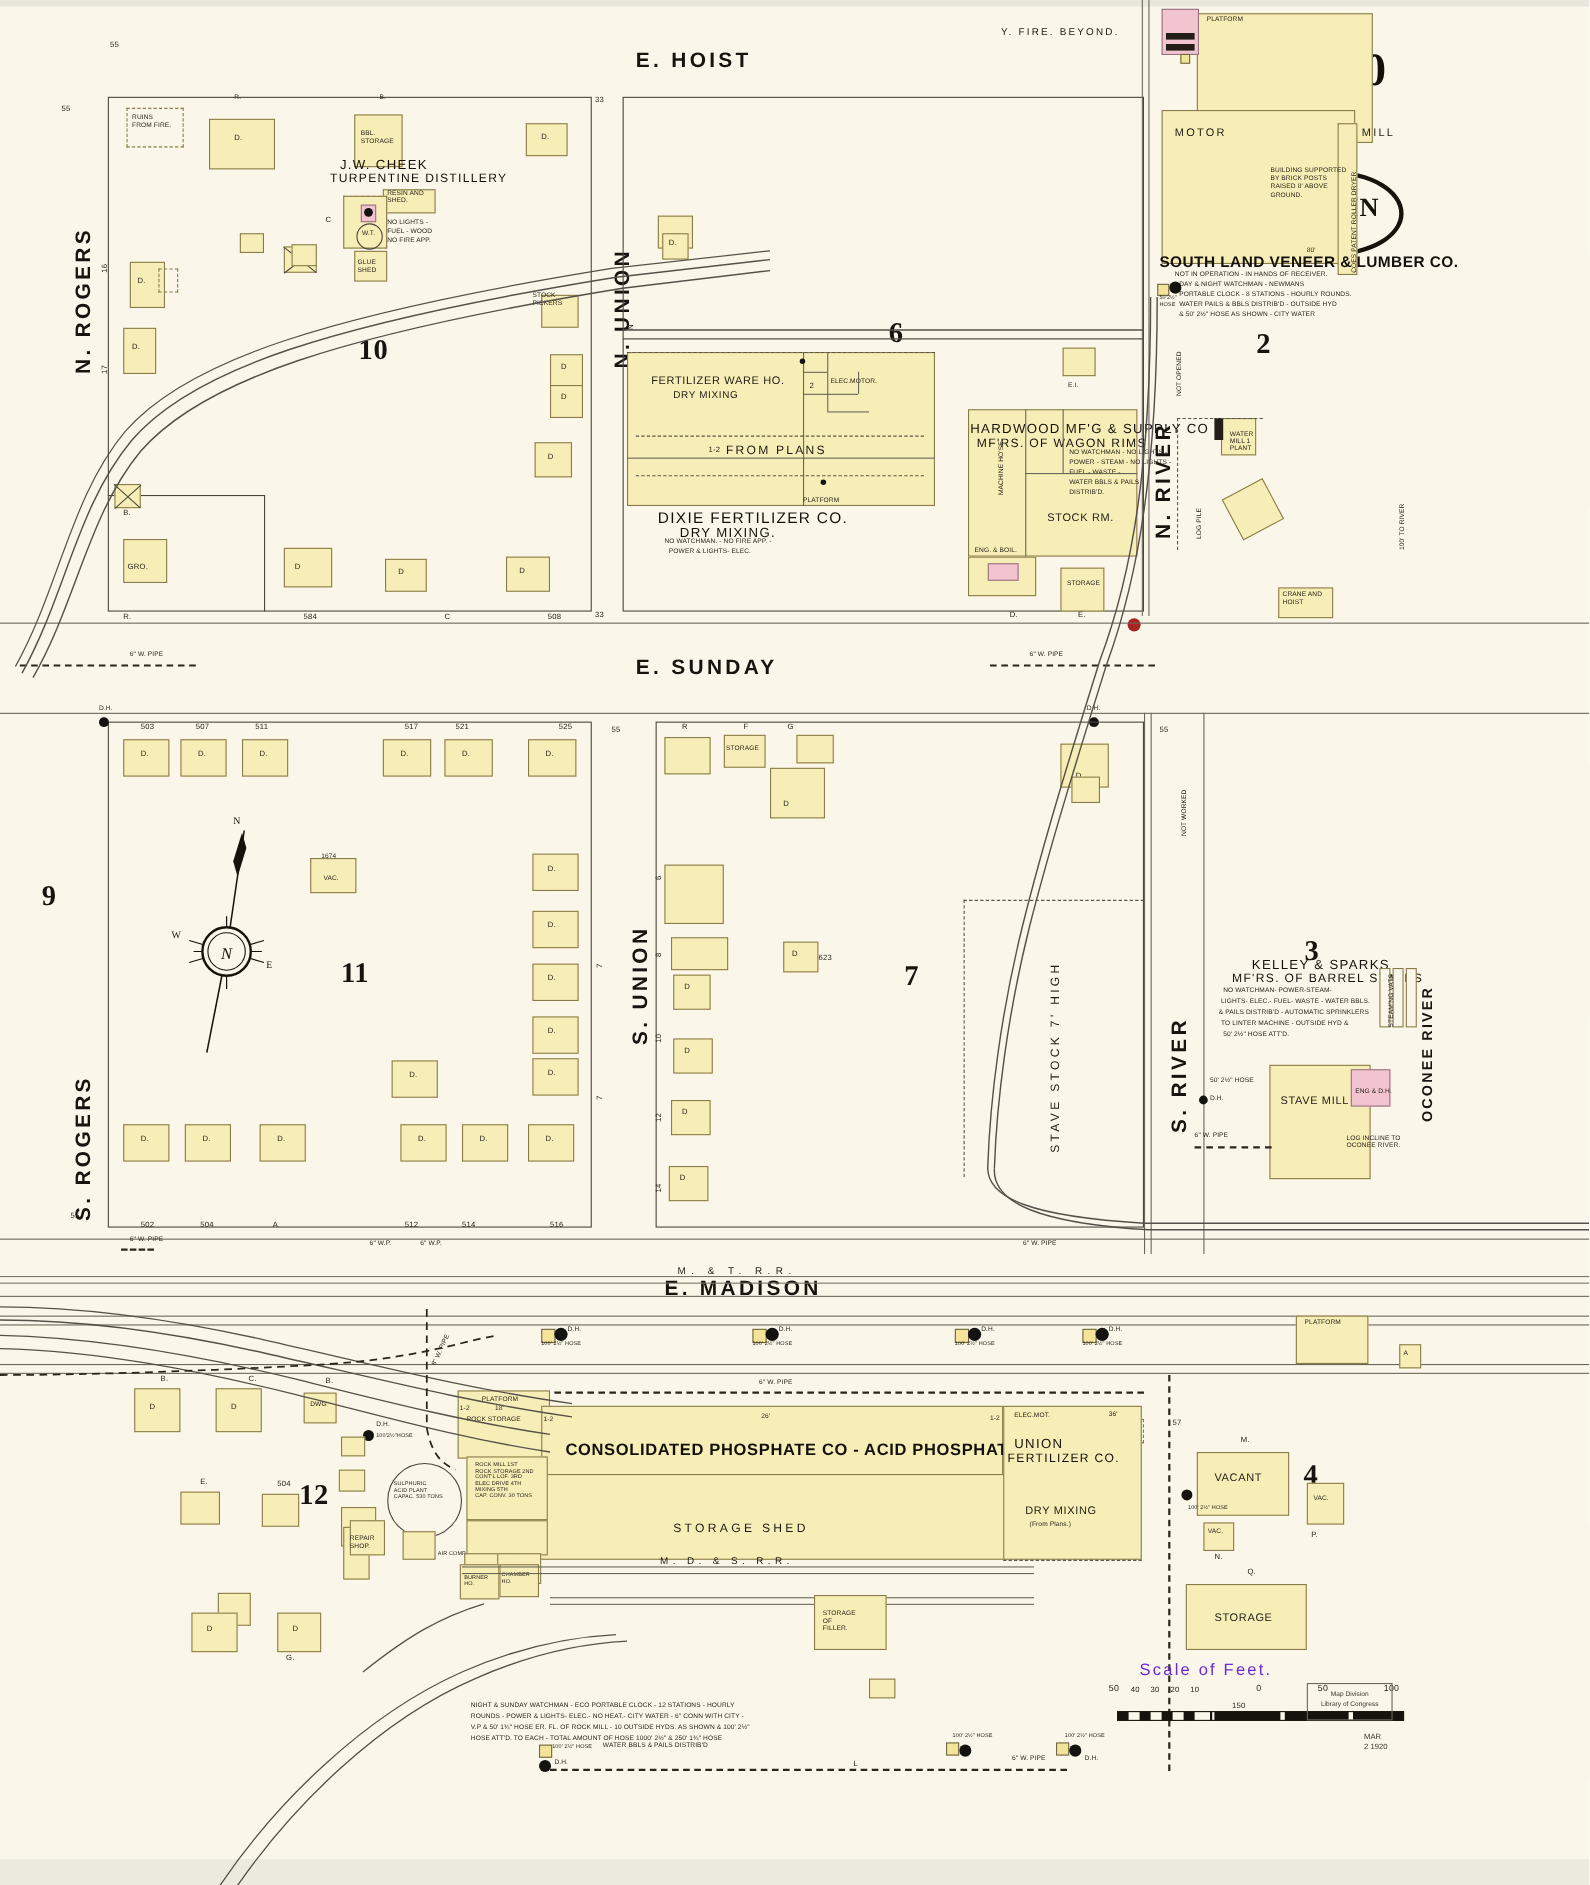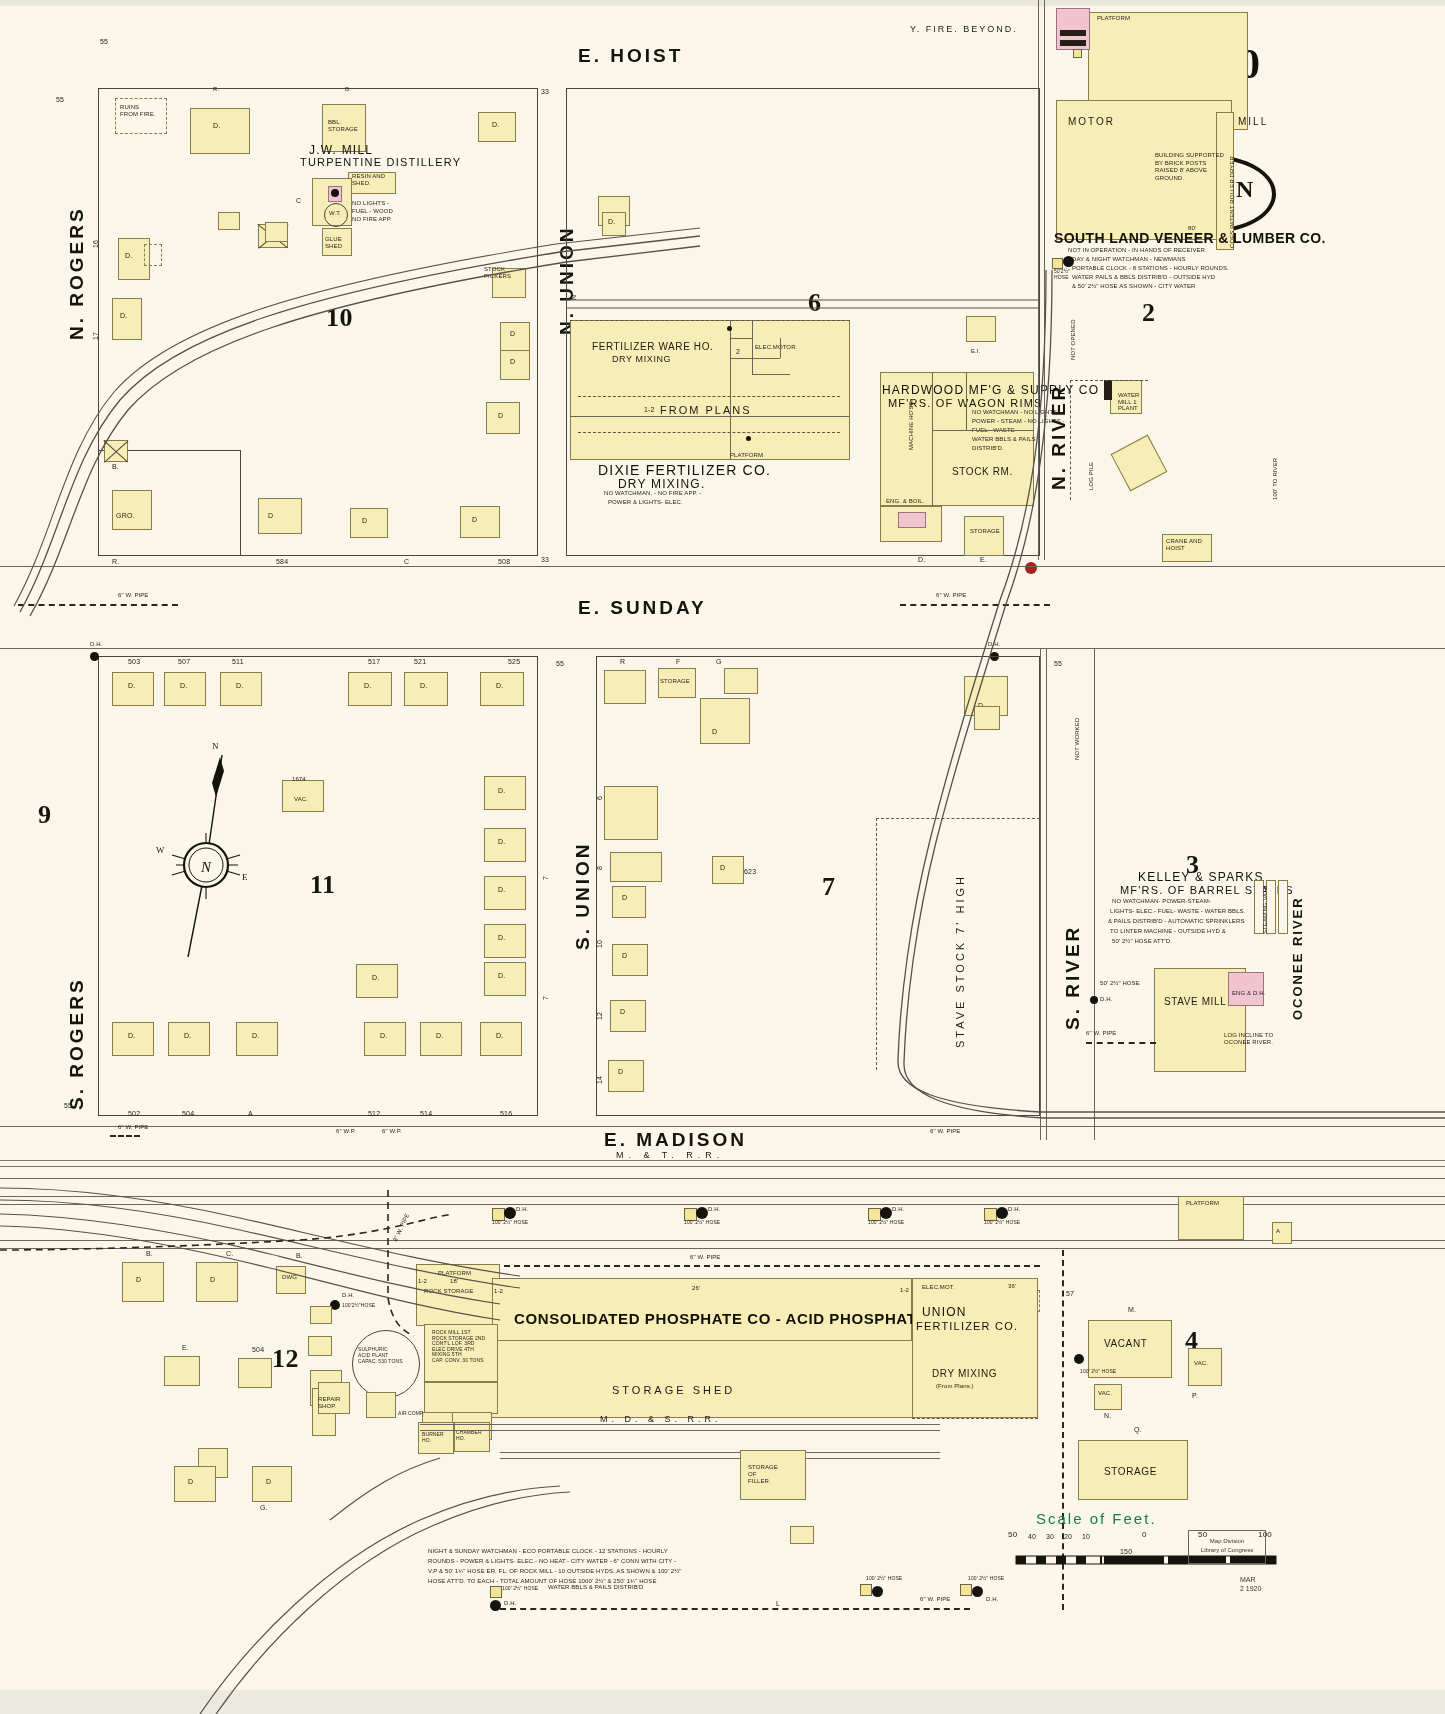--- a/index.html
+++ b/index.html
@@ -65,21 +65,21 @@
   <div id="edge-bottom"></div>
 
   <div id="sheetno">10</div>
   <div id="title-oval"></div>
   <div id="title-feb" class="lbl">FEB. 1913.</div>
   <div id="title-dublin" class="lbl">DUBLIN</div>
   <div id="title-ga" class="lbl">GA.</div>
 
   <div class="lbl street" style="left:578px;top:45px">E. HOIST</div>
   <div class="lbl street" style="left:578px;top:597px">E. SUNDAY</div>
-  <div class="lbl street" style="left:604px;top:1129px">E. MADISON</div>
+  <div class="lbl street" style="left:604px;top:1161px">E. MADISON</div>
 
   <div class="lbl street vtxt" style="left:66px;top:340px;transform:rotate(-90deg)">N. ROGERS</div>
   <div class="lbl street vtxt" style="left:66px;top:1110px;transform:rotate(-90deg)">S. ROGERS</div>
   <div class="lbl street vtxt" style="left:556px;top:335px;transform:rotate(-90deg)">N. UNION</div>
   <div class="lbl street vtxt" style="left:572px;top:950px;transform:rotate(-90deg)">S. UNION</div>
   <div class="lbl street vtxt" style="left:1048px;top:490px;transform:rotate(-90deg)">N. RIVER</div>
   <div class="lbl street vtxt" style="left:1062px;top:1030px;transform:rotate(-90deg)">S. RIVER</div>
 
   <div class="lbl blocknum" style="left:326px;top:303px">10</div>
   <div class="lbl blocknum" style="left:808px;top:288px">6</div>
@@ -102,21 +102,21 @@
   <div class="lbl tiny2" style="left:120px;top:104px;line-height:1.2">RUINS<br>FROM FIRE.</div>
 
   <div class="bldg" style="left:190px;top:108px;width:60px;height:46px"></div>
   <div class="lbl tiny" style="left:213px;top:122px">D.</div>
   <div class="lbl tiny2" style="left:213px;top:86px">R.</div>
   <div class="lbl tiny2" style="left:345px;top:86px">B.</div>
 
   <div class="bldg" style="left:322px;top:104px;width:44px;height:48px"></div>
   <div class="lbl tiny2" style="left:328px;top:119px;line-height:1.2">BBL.<br>STORAGE</div>
 
-  <div class="lbl mid" style="left:309px;top:143px;font-size:12px">J.W. MILL</div>
+  <div class="lbl mid" style="left:309px;top:143px;font-size:12px">J.W. CHEEK</div>
   <div class="lbl mid" style="left:300px;top:156px;font-size:11px">TURPENTINE DISTILLERY</div>
 
   <div class="bldg" style="left:348px;top:172px;width:48px;height:22px"></div>
   <div class="lbl tiny2" style="left:352px;top:173px;line-height:1.15">RESIN AND<br>SHED.</div>
   <div class="dashbox" style="left:312px;top:178px;width:40px;height:48px"></div>
   <div class="bldg" style="left:312px;top:178px;width:40px;height:48px"></div>
   <div class="bldg-pink" style="left:328px;top:186px;width:14px;height:16px"></div>
   <div class="dot" style="left:331px;top:189px;width:8px;height:8px"></div>
   <div style="position:absolute;left:324px;top:203px;width:22px;height:22px;border:1.2px solid #4a463c;border-radius:50%"></div>
   <div class="lbl tiny2" style="left:329px;top:210px">W.T.</div>
@@ -654,21 +654,21 @@
 
     <path d="M0 1250 C 80 1250, 200 1246, 300 1240" fill="none" stroke="#2a261d" stroke-width="1.6" stroke-dasharray="7 5"></path>
     <path d="M300 1240 C 360 1236, 400 1226, 432 1218 L 452 1214" fill="none" stroke="#2a261d" stroke-width="1.6" stroke-dasharray="7 5"></path>
 
     <path d="M388 1190 L 388 1298" fill="none" stroke="#2a261d" stroke-width="1.6" stroke-dasharray="7 5"></path>
     <path d="M388 1298 C 392 1320, 400 1330, 414 1336" fill="none" stroke="#2a261d" stroke-width="1.6" stroke-dasharray="7 5"></path>
 
     <path d="M400 604 L 900 604" fill="none" stroke="#2a261d" stroke-width="0"></path>
   </svg>
 
-  <div class="lbl" style="left:1036px;top:1510px;font-size:15px;letter-spacing:2px;color:#15803d">Scale of Feet.</div>
+  <div class="lbl" style="left:1036px;top:1510px;font-size:15px;letter-spacing:2px;color:#6d28d9">Scale of Feet.</div>
   <svg style="position:absolute;left:960px;top:1540px;width:330px;height:30px">
     <rect x="56" y="16" width="260" height="8" fill="#faf7ea" stroke="#16130d" stroke-width="1"></rect>
     <rect x="56" y="16" width="10" height="8" fill="#16130d"></rect>
     <rect x="76" y="16" width="10" height="8" fill="#16130d"></rect>
     <rect x="96" y="16" width="10" height="8" fill="#16130d"></rect>
     <rect x="116" y="16" width="10" height="8" fill="#16130d"></rect>
     <rect x="140" y="16" width="2" height="8" fill="#16130d"></rect>
     <rect x="144" y="16" width="60" height="8" fill="#16130d"></rect>
     <rect x="208" y="16" width="58" height="8" fill="#16130d"></rect>
     <rect x="270" y="16" width="46" height="8" fill="#16130d"></rect>

